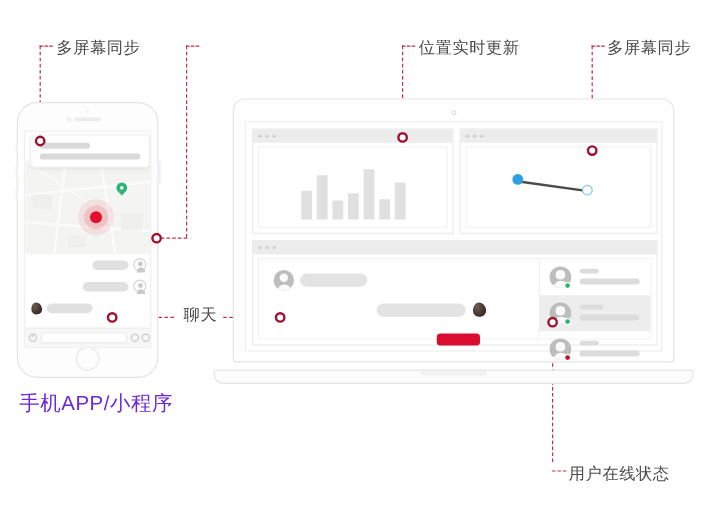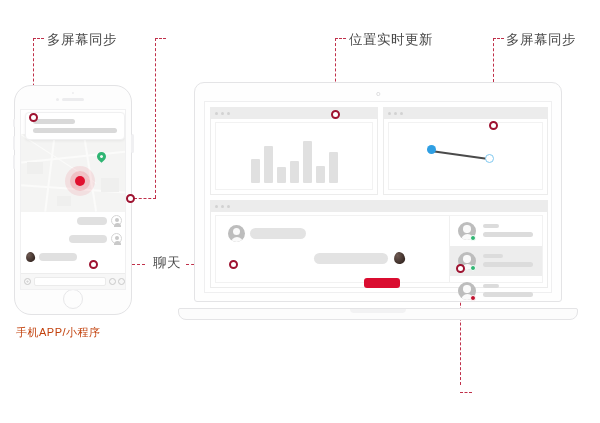--- a/index.html
+++ b/index.html
@@ -15,22 +15,22 @@
   
   .anno-label{
     position:absolute;
     font-size:13.5px;
     color:#4a4a4a;
     white-space:nowrap;
     letter-spacing:.5px;
   }
   .caption{
     position:absolute;
-    font-size:11px;
-    color:#c2410c;
+    font-size:17px;
+    color:#6d28d9;
     white-space:nowrap;
     letter-spacing:.5px;
   }
 
   
   .dline-v{
     position:absolute;
     border-left:1.4px dashed #c0304a;
     width:0;
   }
@@ -267,20 +267,21 @@
 </style>
 </head>
 <body>
 
 <div class="stage">
 
   <div class="anno-label" style="left:47px;top:31px;">多屏幕同步</div>
   <div class="anno-label" style="left:349px;top:31px;">位置实时更新</div>
   <div class="anno-label" style="left:506px;top:31px;">多屏幕同步</div>
   <div class="anno-label" style="left:153px;top:254px;">聊天</div>
+  <div class="anno-label" style="left:474px;top:386px;">用户在线状态</div>
 
   <div class="caption" style="left:16px;top:325px;">手机APP/小程序</div>
 
   <div class="dline-h" style="left:33px;top:38px;width:11px;"></div>
   <div class="dline-v" style="left:33px;top:38px;height:79px;"></div>
   <div class="ring" style="left:29px;top:113px;"></div>
 
   <div class="dline-h" style="left:155px;top:38px;width:11px;"></div>
   <div class="dline-v" style="left:155px;top:38px;height:160px;"></div>
   <div class="dline-h" style="left:134px;top:198px;width:22px;"></div>

